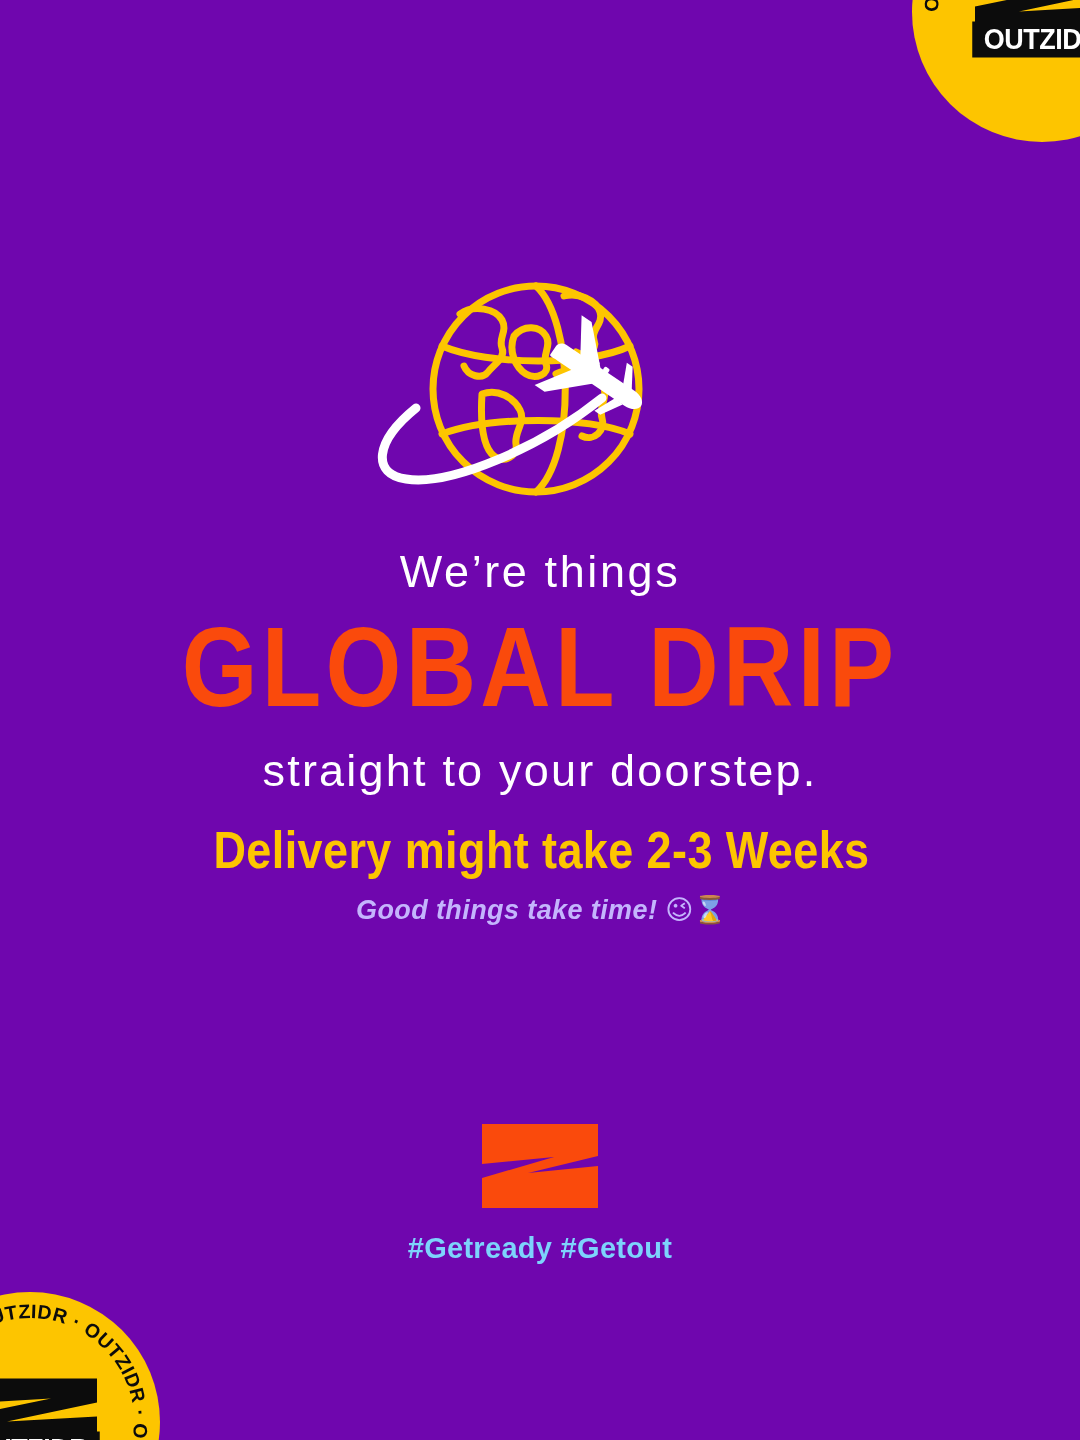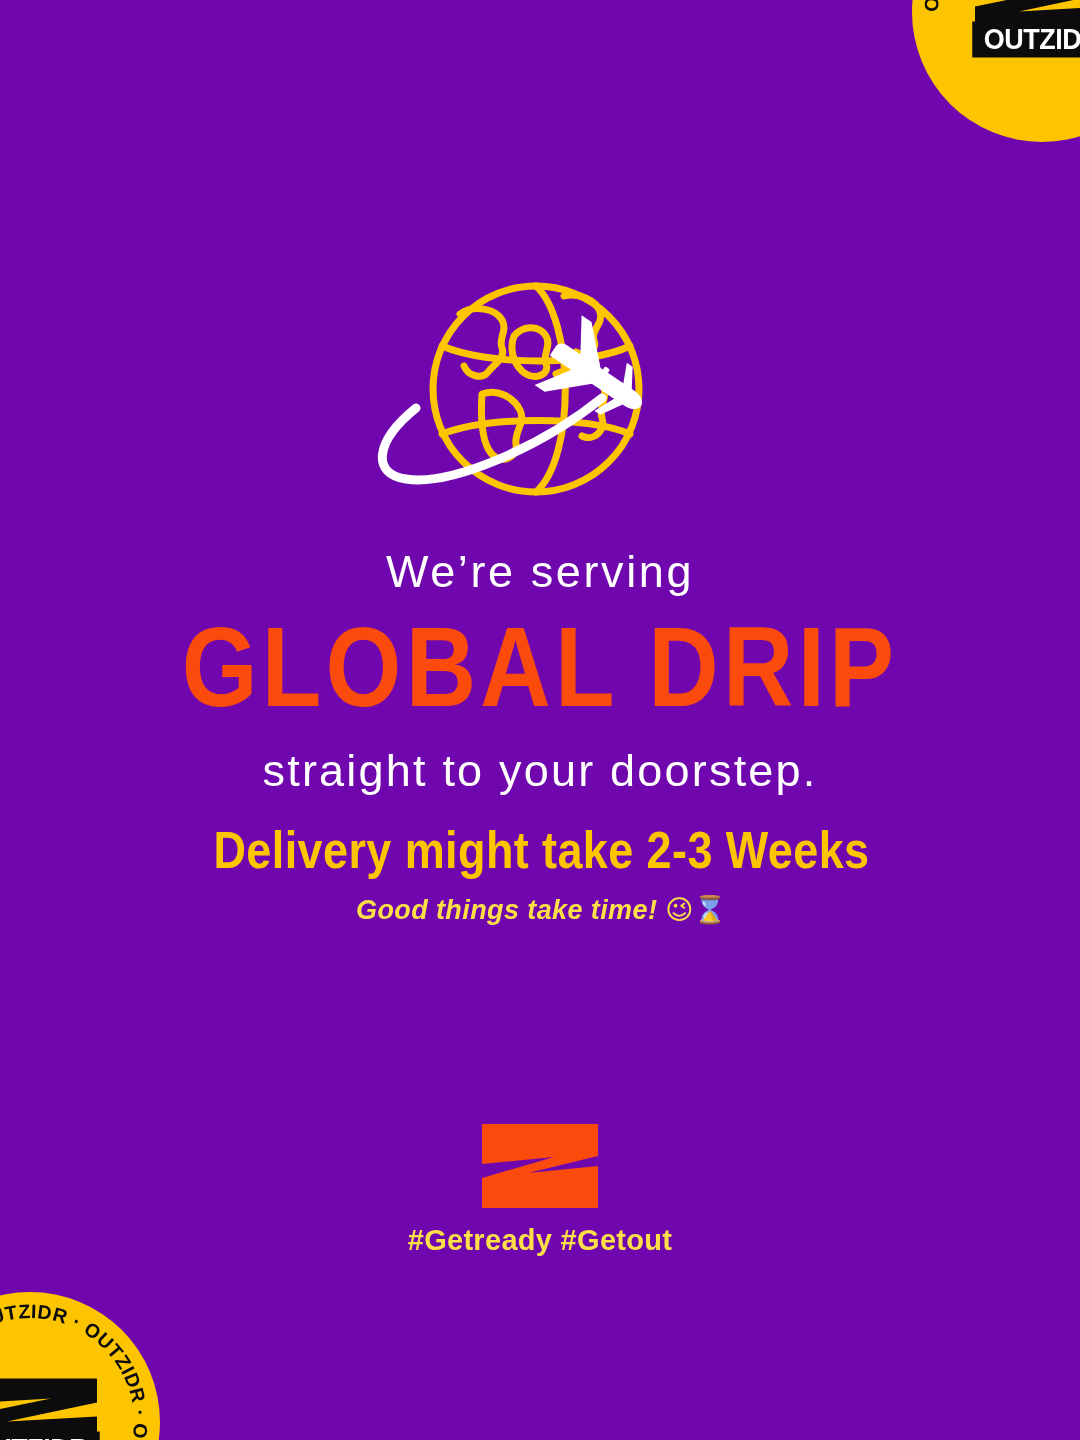--- a/index.html
+++ b/index.html
@@ -121,21 +121,21 @@
   #delivery-headline {
     color: #FDC500;
     font-size: 45px;
     font-weight: bold;
     letter-spacing: 0.4px;
     line-height: 1.15;
     transform: scaleY(1.16);
     transform-origin: center top;
   }
   #delivery-subline {
-    color: #fde047;
+    color: #c4b5fd;
     font-size: 27px;
     font-weight: bold;
     font-style: italic;
     letter-spacing: 0.4px;
     margin-top: 22px;
   }
   #delivery-subline .emoji {
     font-style: normal;
     font-family: "DejaVu Sans", sans-serif;
     letter-spacing: 0;
@@ -144,25 +144,25 @@
   
   #footer-lockup {
     position: absolute;
     left: 0;
     right: 0;
     top: 1122px;
     text-align: center;
   }
   #brand-z-logo { width: 124px; height: 88px; display: inline-block; }
   #hashtags {
-    color: #fde047;
+    color: #7dd3fc;
     font-size: 29px;
     font-weight: bold;
     letter-spacing: 0.3px;
-    margin-top: 10px;
+    margin-top: 18px;
   }
 </style>
 </head>
 <body>
 
 <div id="poster">
 
   <div class="badge" id="badge-top-right">
     <svg viewBox="0 0 260 260" aria-hidden="true">
       <defs>
@@ -228,21 +228,21 @@
         <path d="M 46,42 L 22,78 L 34,78 L 70,44 Z"></path>
         <path d="M 96,30 L 86,8 L 93,8 L 106,29 Z"></path>
         <path d="M 96,44 L 86,66 L 93,66 L 106,45 Z"></path>
         <rect x="58" y="23" width="6" height="5" rx="1.6"></rect>
         <rect x="70" y="23" width="6" height="5" rx="1.6"></rect>
       </g>
     </svg>
   </div>
 
   <div id="headline-block">
-    <div id="eyebrow-line">We’re serving</div>
+    <div id="eyebrow-line">We’re things</div>
     <div id="headline-main">GLOBAL DRIP</div>
     <div id="headline-tail">straight to your doorstep.</div>
   </div>
 
   <div id="delivery-block">
     <div id="delivery-headline">Delivery might take 2-3 Weeks</div>
     <div id="delivery-subline">
       <span>Good things take time!</span>
       <span class="emoji">😉⌛</span>
     </div>

